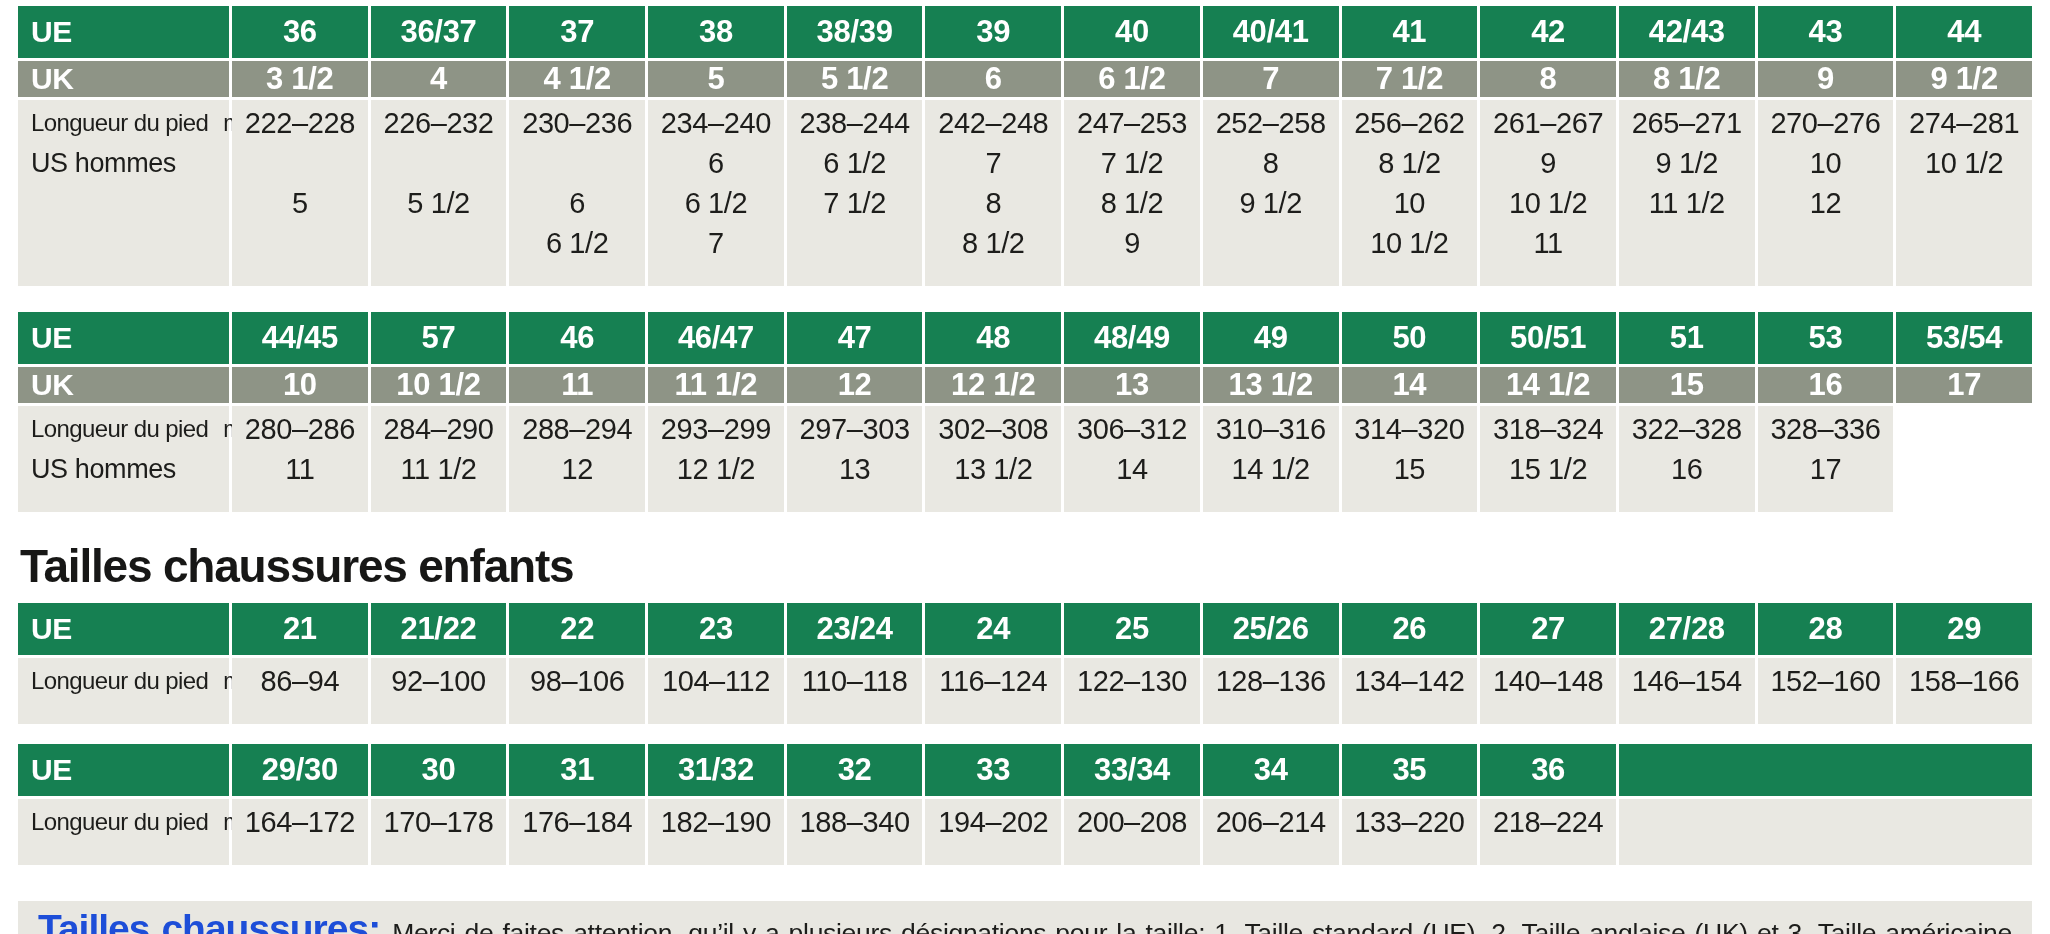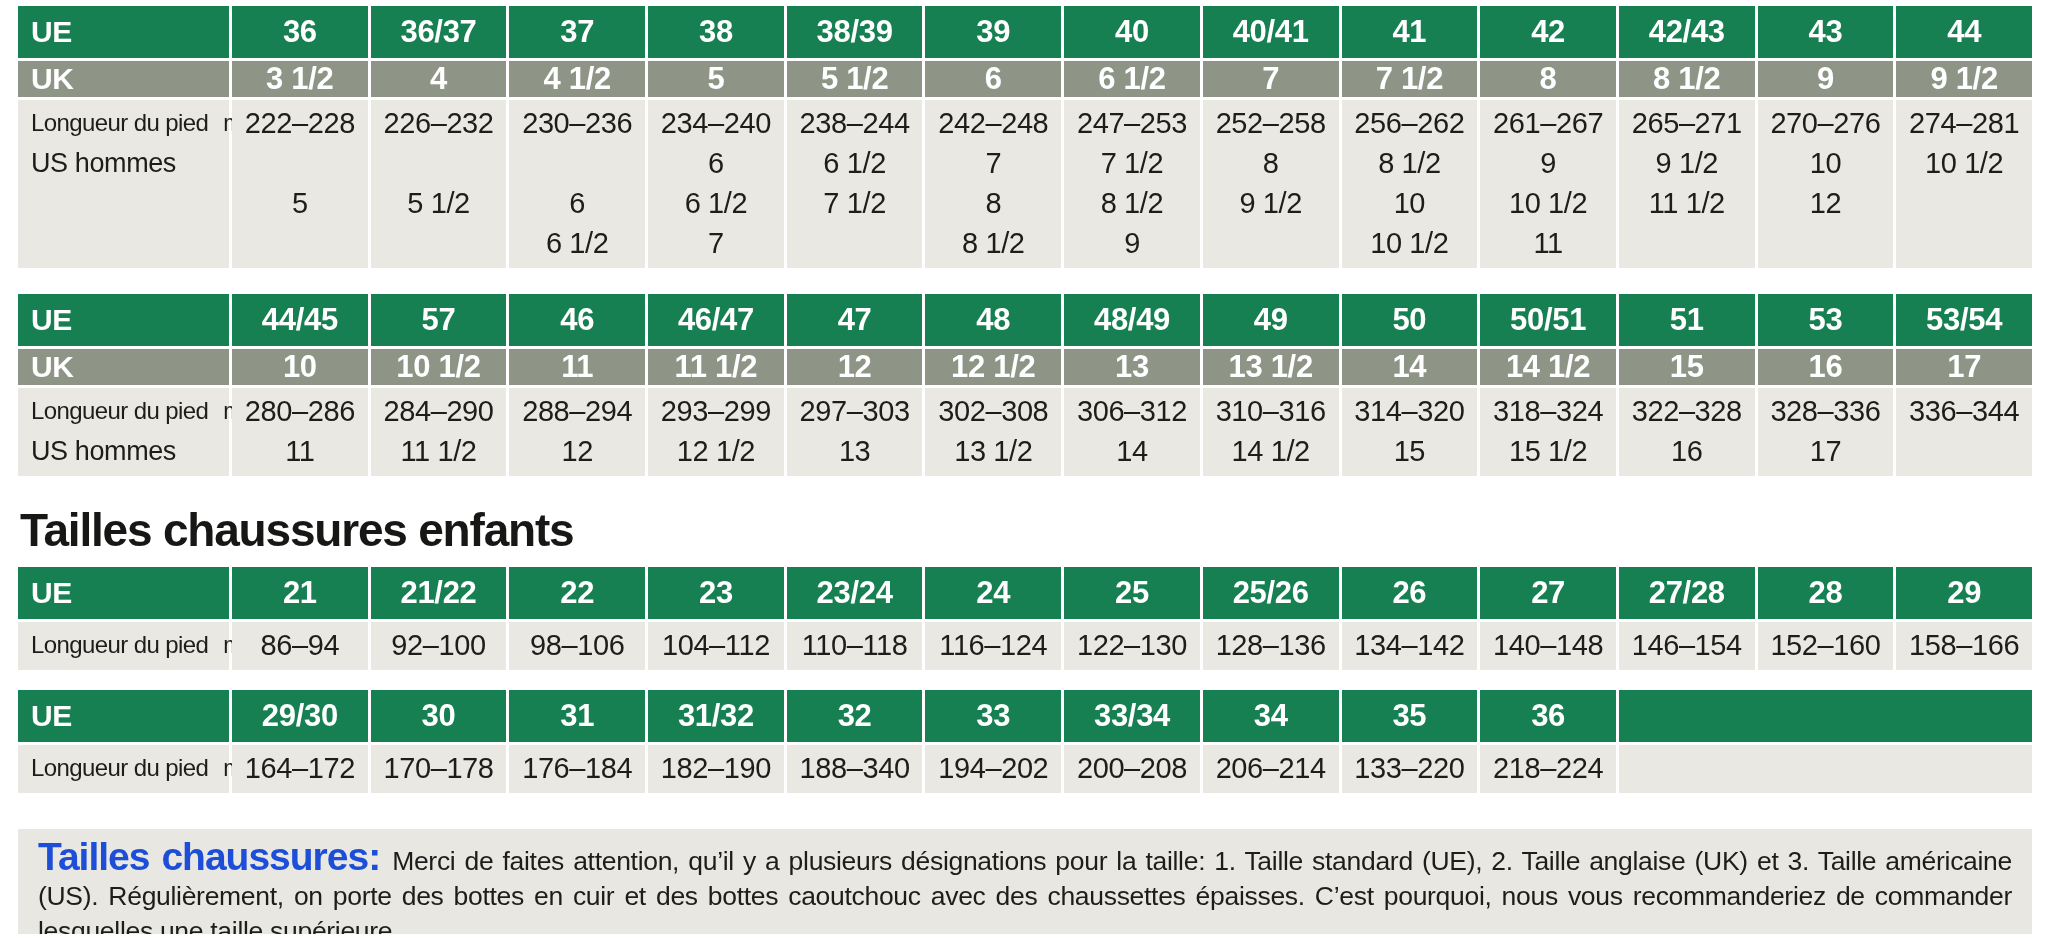--- a/index.html
+++ b/index.html
@@ -36,21 +36,21 @@
     background:var(--green);color:#ffffff;font-weight:bold;
     font-size:31px;height:52px;letter-spacing:-0.3px;
   }
   .subhead{
     background:var(--gray);color:#ffffff;font-weight:bold;
     font-size:31px;height:36px;letter-spacing:-0.3px;
   }
   .rowlabel{justify-content:flex-start;padding-left:13px;font-size:30px;}
   .body-cell{
     background:var(--bodybg);
-    padding:3px 0 5px 0;
+    padding:3px 0 23px 0;
   }
   .line{
     height:40px;display:flex;align-items:center;justify-content:center;
     font-size:29px;letter-spacing:-0.4px;white-space:nowrap;
   }
   .line.lab{justify-content:flex-start;padding-left:13px;font-size:27px;}
   .line.lab .foot-label{font-size:24px;letter-spacing:-0.6px;}
   .line.lab .foot-unit{font-size:23px;margin-left:15px;letter-spacing:-0.5px;}
   .filler{grid-column:span 3;}
   .note{
@@ -264,24 +264,20 @@
         <div class="line">15 1/2</div>
       </div>
       <div class="body-cell">
         <div class="line">322–328</div>
         <div class="line">16</div>
       </div>
       <div class="body-cell">
         <div class="line">328–336</div>
         <div class="line">17</div>
       </div>
-      <div class="body-cell">
-        <div class="line">336–344</div>
-        <div class="line"></div>
-      </div>
     </div>
 
   <h1 class="title kids">Tailles chaussures enfants</h1>
 
   <div class="grid" id="kids-table-1">
       <div class="cell head rowlabel">UE</div>
       <div class="cell head">21</div>
       <div class="cell head">21/22</div>
       <div class="cell head">22</div>
       <div class="cell head">23</div>

